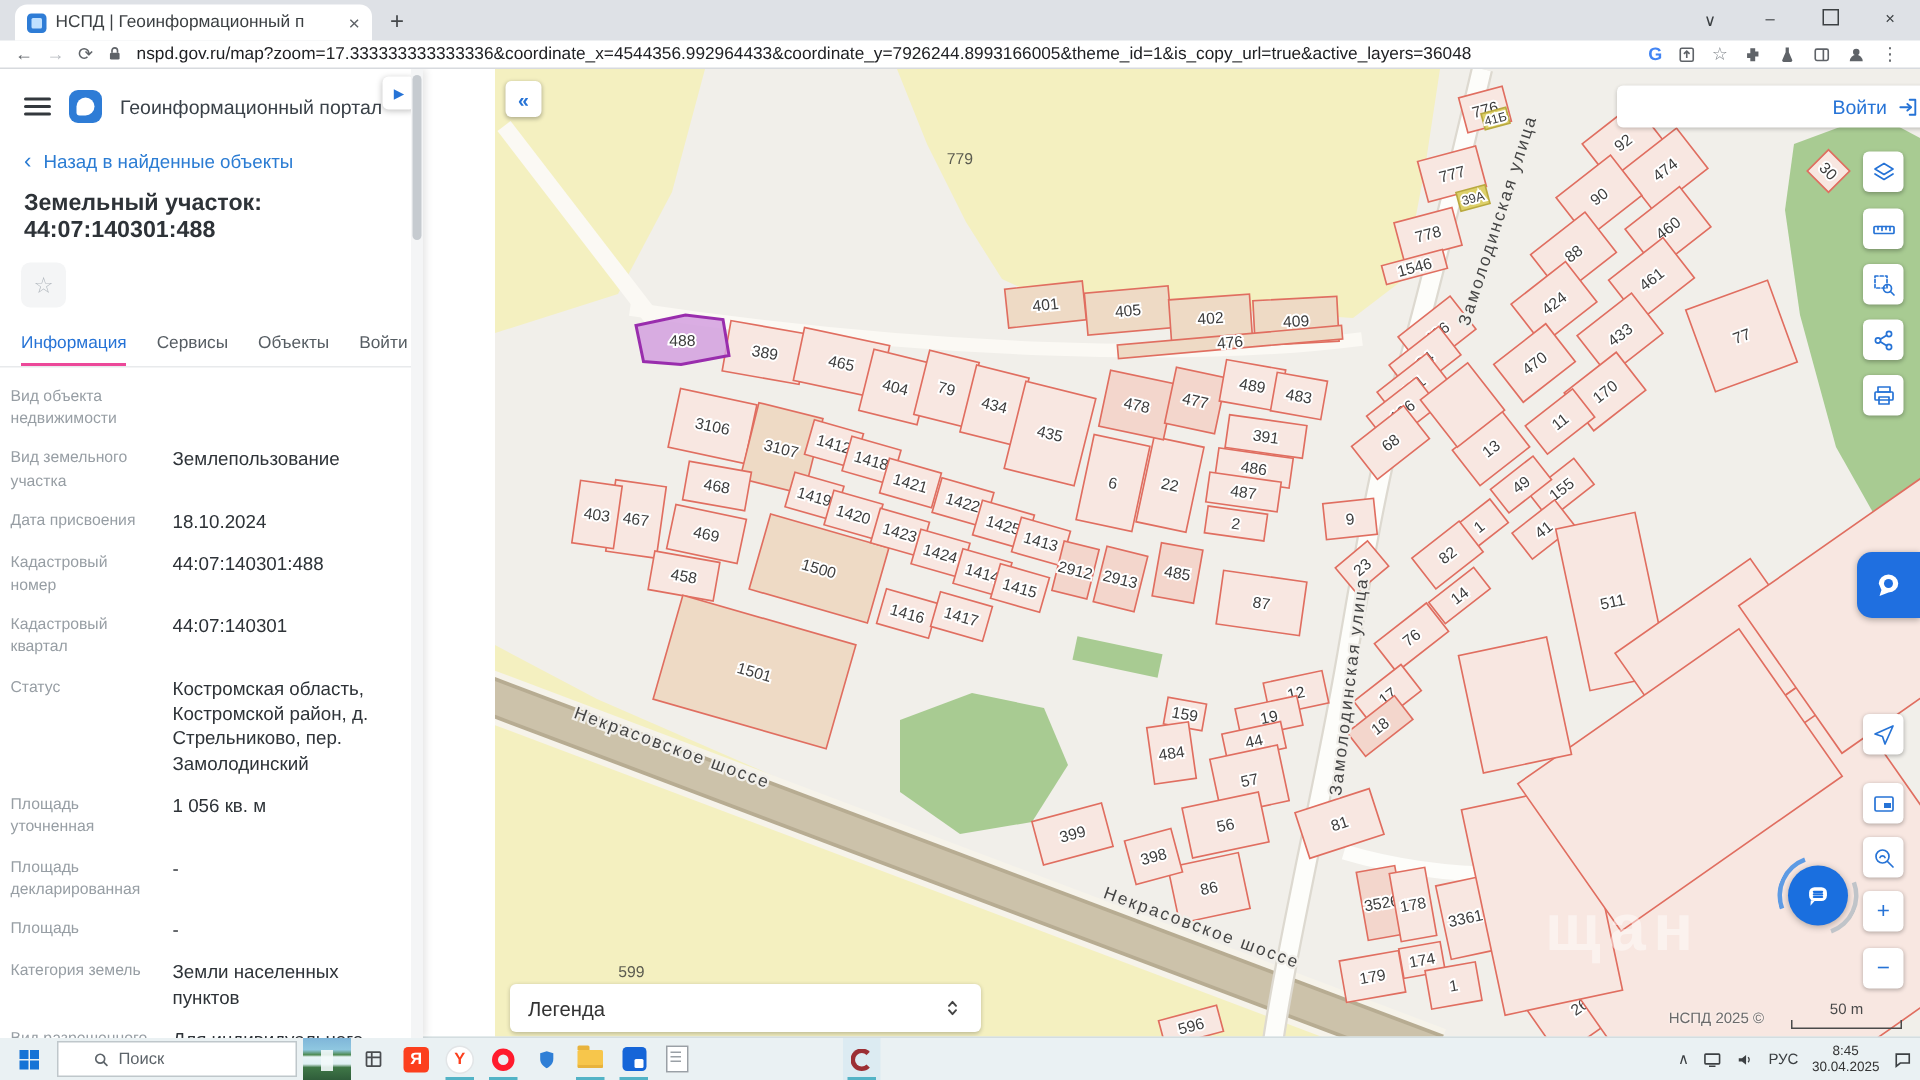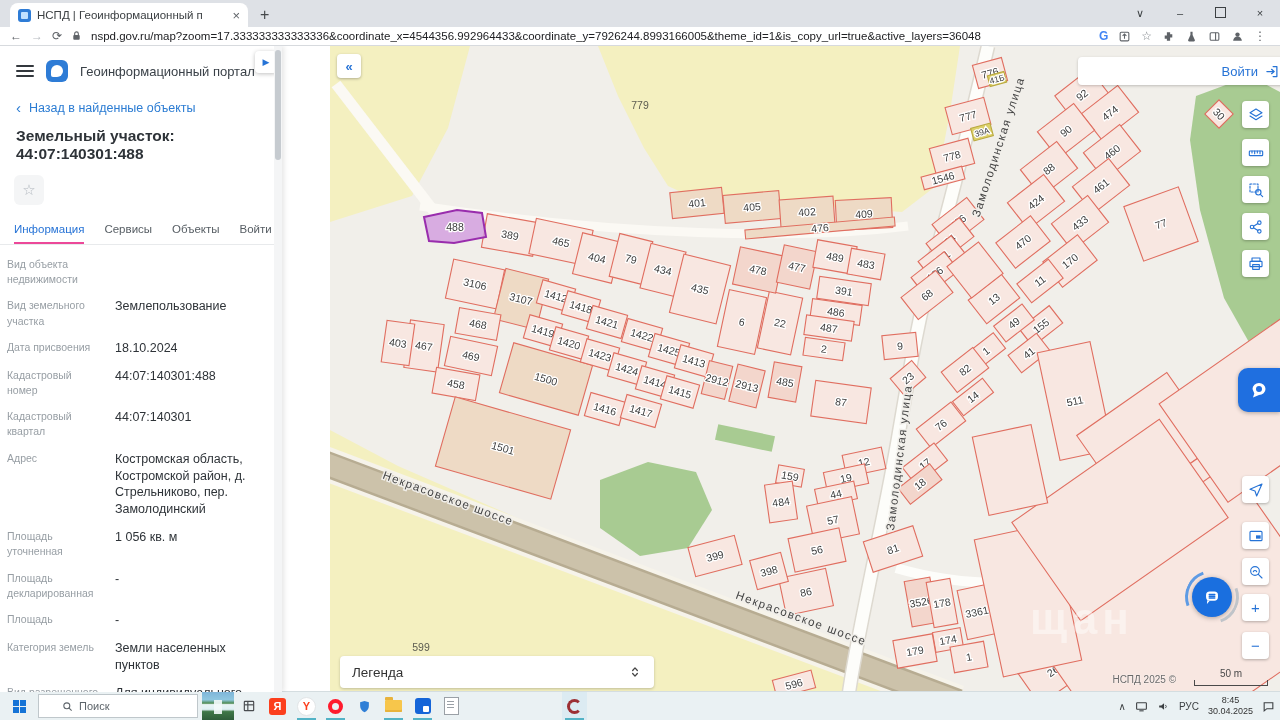--- a/index.html
+++ b/index.html
@@ -212,21 +212,21 @@
         </div>
         <div class="frow">
           <div class="flabel">Кадастровый номер</div>
           <div class="fvalue">44:07:140301:488</div>
         </div>
         <div class="frow">
           <div class="flabel">Кадастровый квартал</div>
           <div class="fvalue">44:07:140301</div>
         </div>
         <div class="frow">
-          <div class="flabel">Адрес</div>
+          <div class="flabel">Статус</div>
           <div class="fvalue">Костромская область, Костромской район, д. Стрельниково, пер. Замолодинский</div>
         </div>
         <div class="frow">
           <div class="flabel">Площадь уточненная</div>
           <div class="fvalue">1 056 кв. м</div>
         </div>
         <div class="frow">
           <div class="flabel">Площадь декларированная</div>
           <div class="fvalue">-</div>
         </div>

